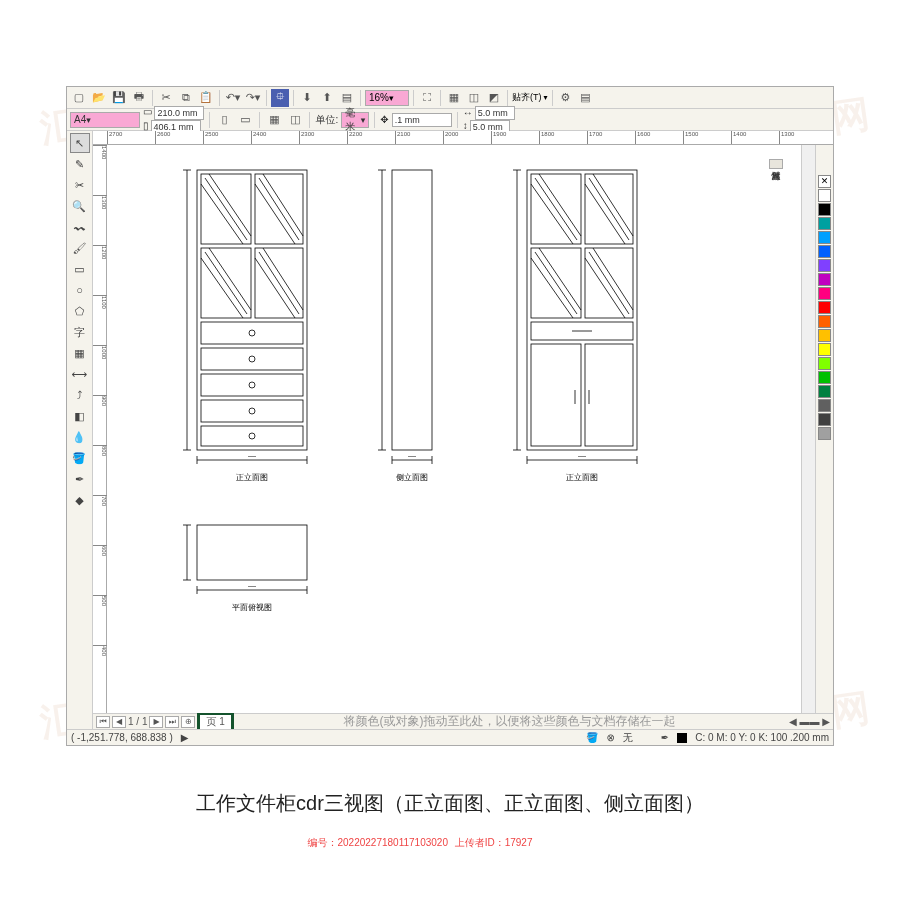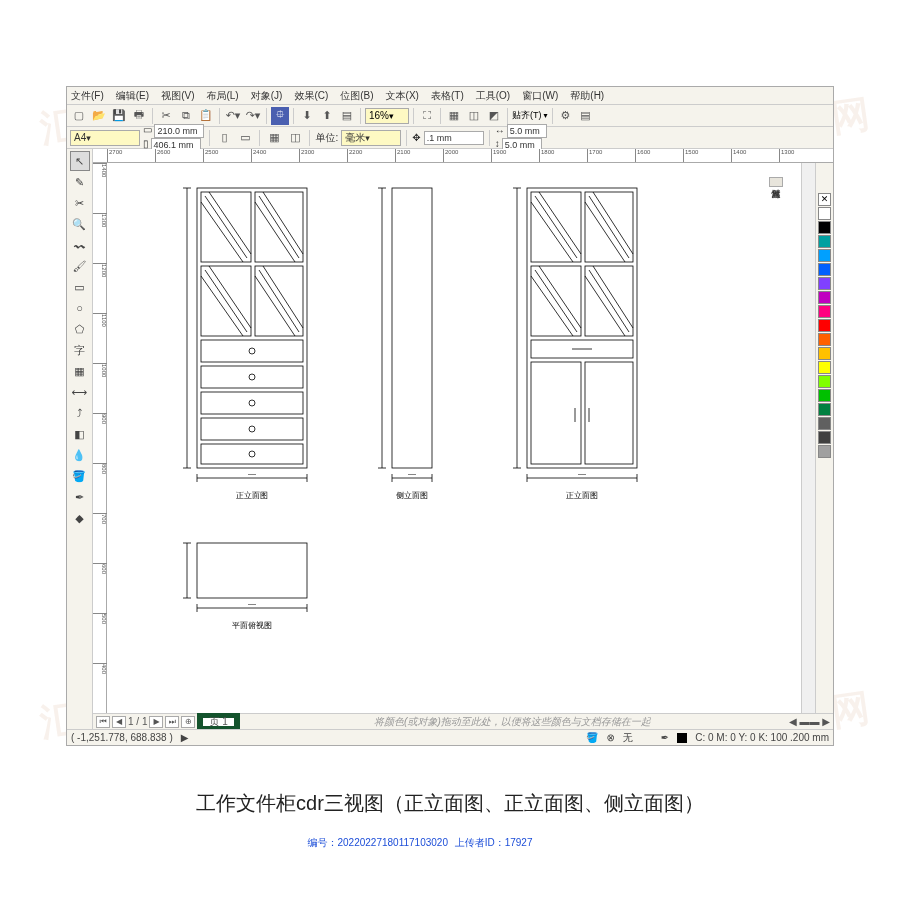--- a/index.html
+++ b/index.html
@@ -4,74 +4,60 @@
 <style>
 *{box-sizing:border-box;margin:0;padding:0;font-family:"Microsoft YaHei",sans-serif;font-size:10px}
 body{background:#fff;width:900px;height:900px;position:relative;overflow:hidden}
 .app{position:absolute;left:66px;top:86px;width:768px;height:660px;background:#fff;border:1px solid #aaa;display:flex;flex-direction:column}
 .menubar{background:#f5f3ec;height:18px;border-bottom:1px solid #ccc;display:flex;align-items:center;padding:0 4px;gap:12px;font-size:10px;color:#333}
 .menubar span{cursor:default}
 .toolbar{background:#f5f3ec;height:22px;border-bottom:1px solid #ccc;display:flex;align-items:center;padding:0 3px;gap:2px}
 .tbtn{width:18px;height:18px;border:1px solid transparent;display:flex;align-items:center;justify-content:center;font-size:11px;color:#555}
 .sep{width:1px;height:16px;background:#ccc;margin:0 2px}
 .proprow{background:#f5f3ec;height:22px;border-bottom:1px solid #ccc;display:flex;align-items:center;padding:0 3px;gap:3px;font-size:9px;color:#333}
-.sel{height:16px;border:1px solid #aaa;background:#fef9c3;padding:0 3px;font-size:9px;display:flex;align-items:center}
+.sel{height:16px;border:1px solid #aaa;background:#f9a8d4;padding:0 3px;font-size:9px;display:flex;align-items:center}
 .inp{height:14px;border:1px solid #aaa;background:#fff;font-size:9px;padding:0 2px;display:flex;align-items:center}
 .workarea{flex:1;display:flex;overflow:hidden}
 .ltoolbar{width:26px;background:#f5f3ec;border-right:1px solid #ccc;display:flex;flex-direction:column;align-items:center;padding-top:2px;gap:1px}
 .tool{width:20px;height:20px;display:flex;align-items:center;justify-content:center;font-size:11px;color:#444;border:1px solid transparent}
 .tool.active{border-color:#888;background:#ddd}
 .canvas-wrap{flex:1;display:flex;flex-direction:column;overflow:hidden;position:relative}
 .hruler{height:14px;background:#fff;border-bottom:1px solid #aaa;font-size:7px;color:#555;position:relative;overflow:hidden}
 .hruler .tick{position:absolute;top:0;height:14px;border-left:1px solid #888;padding-left:1px;font-size:6px}
 .canvas-row{flex:1;display:flex;overflow:hidden}
 .vruler{width:14px;background:#fff;border-right:1px solid #aaa;position:relative;font-size:6px;color:#555}
 .vruler .tick{position:absolute;left:0;width:14px;border-top:1px solid #888;font-size:6px;writing-mode:vertical-rl}
 .canvas{flex:1;background:#fff;position:relative;overflow:hidden}
 .scrollbar-v{width:14px;background:#f0f0f0;border-left:1px solid #ccc}
 .rpalette{width:18px;background:#f5f3ec;border-left:1px solid #ccc;display:flex;flex-direction:column;align-items:center;padding-top:30px}
 .swatch{width:13px;height:13px;margin-bottom:1px;border:1px solid #888}
 .docker-tab{position:absolute;right:18px;top:14px;width:14px;background:#e8e5dc;border:1px solid #aaa;font-size:9px;writing-mode:vertical-rl;padding:4px 0;text-align:center;color:#333}
 .pagenav{height:16px;background:#f5f3ec;border-top:1px solid #ccc;display:flex;align-items:center;padding:0 3px;font-size:9px;gap:2px;color:#555}
 .pagenav .pb{width:14px;height:12px;border:1px solid #aaa;background:#fff;display:flex;align-items:center;justify-content:center;font-size:8px}
-.hinttext{font-size:10px;color:#999;font-style:italic;margin-left:auto;margin-right:auto}
+.hinttext{font-size:12px;color:#999;margin-left:auto;margin-right:auto}
 .statusbar{height:16px;background:#f5f3ec;border-top:1px solid #ccc;display:flex;align-items:center;padding:0 4px;font-size:9px;color:#444;gap:8px}
 .cabinet rect,.cabinet line,.cabinet circle{stroke:#000;stroke-width:0.8;fill:none}
 .dimline{stroke:#000;stroke-width:0.5}
 .caption{position:absolute;width:900px;top:790px;text-align:center;font-size:20px;color:#222}
-.meta{position:absolute;width:840px;top:835px;text-align:center;font-size:12px;color:#1d4ed8}
+.meta{position:absolute;width:840px;top:835px;text-align:center;font-size:12px;color:#ef4444}
 .watermark{position:absolute;font-size:38px;color:rgba(200,140,100,0.12);font-weight:bold;transform:rotate(-8deg)}
 .zoomsel{width:44px}
 .dimstack{display:flex;flex-direction:column;gap:0;font-size:8px}
 .viewlabel{font-size:8px;text-anchor:middle}
 </style>
 </head>
 <body>
 
 <div class="watermark" style="left:40px;top:96px">汇图网</div>
 <div class="watermark" style="right:30px;top:96px">汇图网</div>
 <div class="watermark" style="left:40px;top:690px">汇图网</div>
 <div class="watermark" style="right:30px;top:690px">汇图网</div>
 
 <div class="app">
 
-  <div class="menubar">
-    <span>文件(F)</span>
-    <span>编辑(E)</span>
-    <span>视图(V)</span>
-    <span>布局(L)</span>
-    <span>对象(J)</span>
-    <span>效果(C)</span>
-    <span>位图(B)</span>
-    <span>文本(X)</span>
-    <span>表格(T)</span>
-    <span>工具(O)</span>
-    <span>窗口(W)</span>
-    <span>帮助(H)</span>
-  </div>
 
   <div class="toolbar">
     <div class="tbtn">▢</div>
     <div class="tbtn">📂</div>
     <div class="tbtn">💾</div>
     <div class="tbtn">🖶</div>
     <div class="sep"></div>
     <div class="tbtn">✂</div>
     <div class="tbtn">⧉</div>
     <div class="tbtn">📋</div>
@@ -113,21 +99,21 @@
         </div>
     </div>
     <div class="sep"></div>
     <div class="tbtn">▯</div>
     <div class="tbtn">▭</div>
     <div class="sep"></div>
     <div class="tbtn">▦</div>
     <div class="tbtn">◫</div>
     <div class="sep"></div>
     <span>单位:</span>
-    <div class="sel" style="width:60px"><span>毫米</span>▾</div>
+    <div class="sel" style="width:28px"><span>毫米</span>▾</div>
     <div class="sep"></div>
     <span>✥</span>
     <div class="inp" style="width:60px">.1 mm</div>
     <div class="sep"></div>
     <div class="dimstack">
       <div style="display:flex;gap:2px">
           <span>↔</span>
           <div class="inp" style="width:40px">5.0 mm</div>
         </div>
       <div style="display:flex;gap:2px">
@@ -314,21 +300,21 @@
             <div class="swatch" style="background: rgb(160, 160, 160);"></div>
           </div>
       </div>
       <div class="pagenav">
         <div class="pb">⏮</div>
         <div class="pb">◀</div>
         <span>1 / 1</span>
         <div class="pb">▶</div>
         <div class="pb">⏭</div>
         <div class="pb">⊕</div>
-        <div style="background:#fff;border:6px solid #14532d;padding:0 6px;height:20px;display:flex;align-items:center">页 1</div>
+        <div style="background:#fff;border:3px solid #14532d;padding:0 6px;height:20px;display:flex;align-items:center">页 1</div>
         <span class="hinttext">将颜色(或对象)拖动至此处，以便将这些颜色与文档存储在一起</span>
         <span style="margin-left:4px">◀ ▬▬ ▶</span>
       </div>
     </div>
   </div>
 
   <div class="statusbar">
     <span>( -1,251.778, 688.838 )</span>
     <span>▶</span>
     <span style="margin-left:auto"></span>

